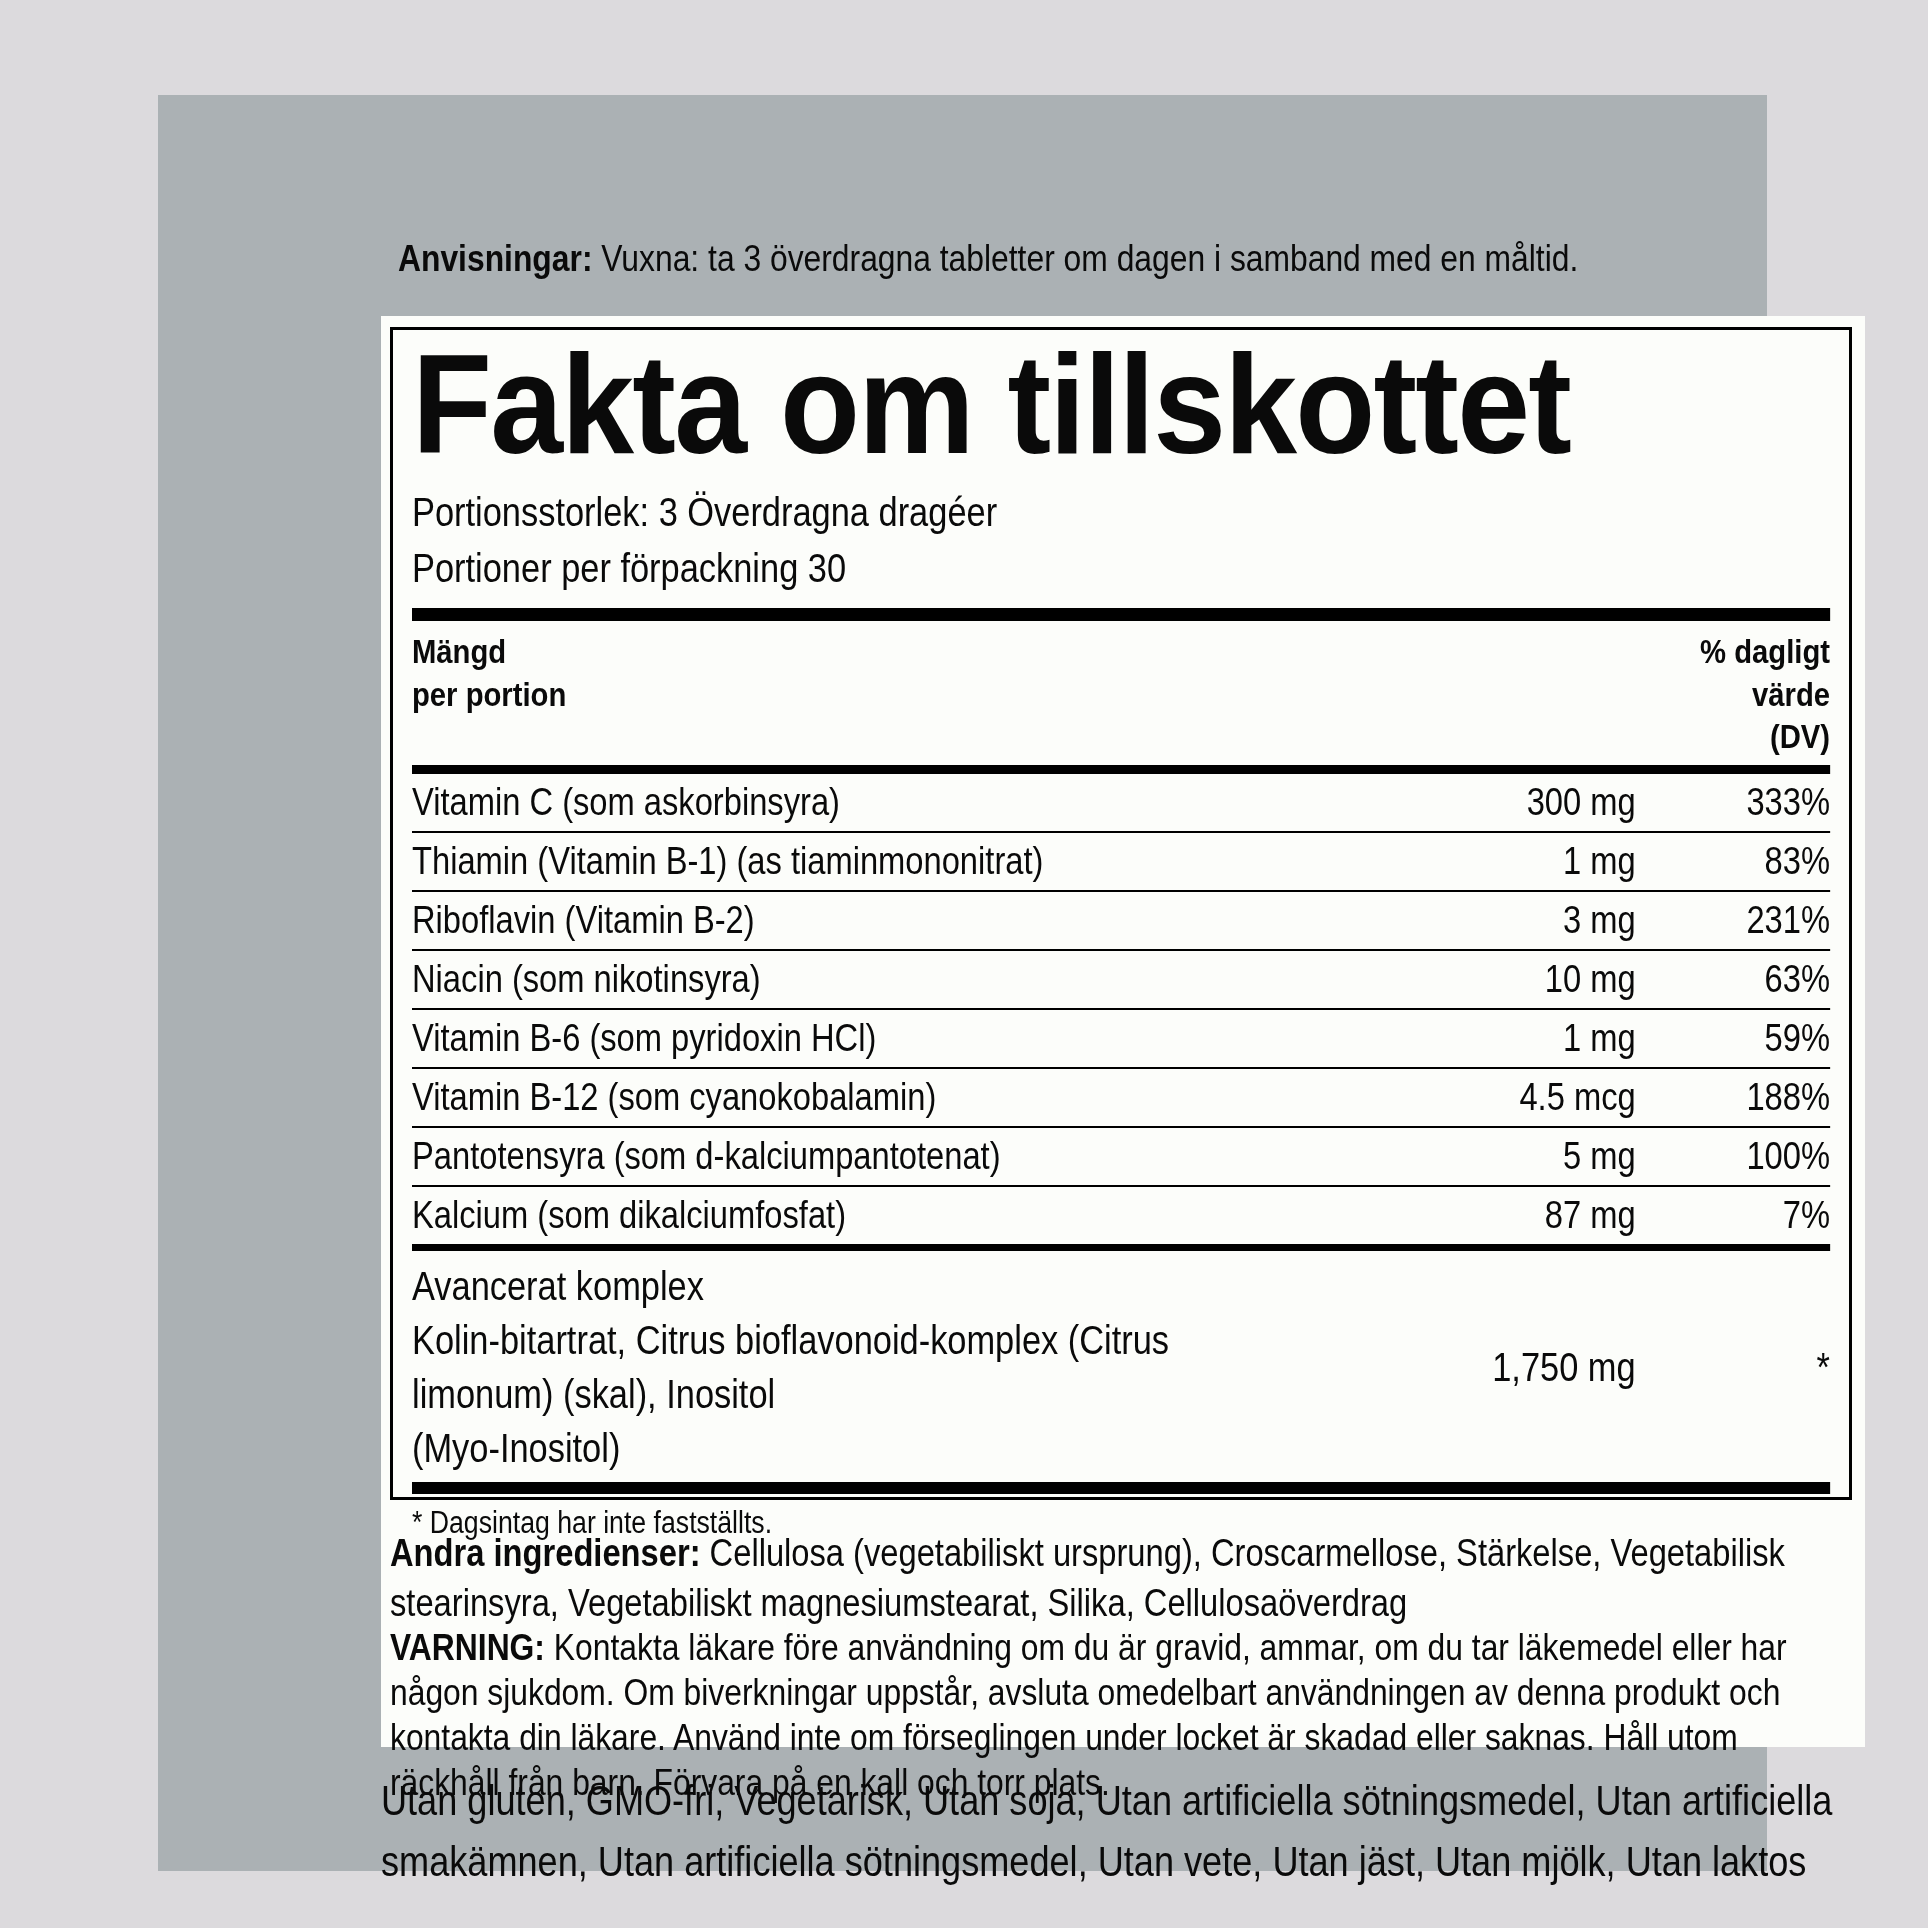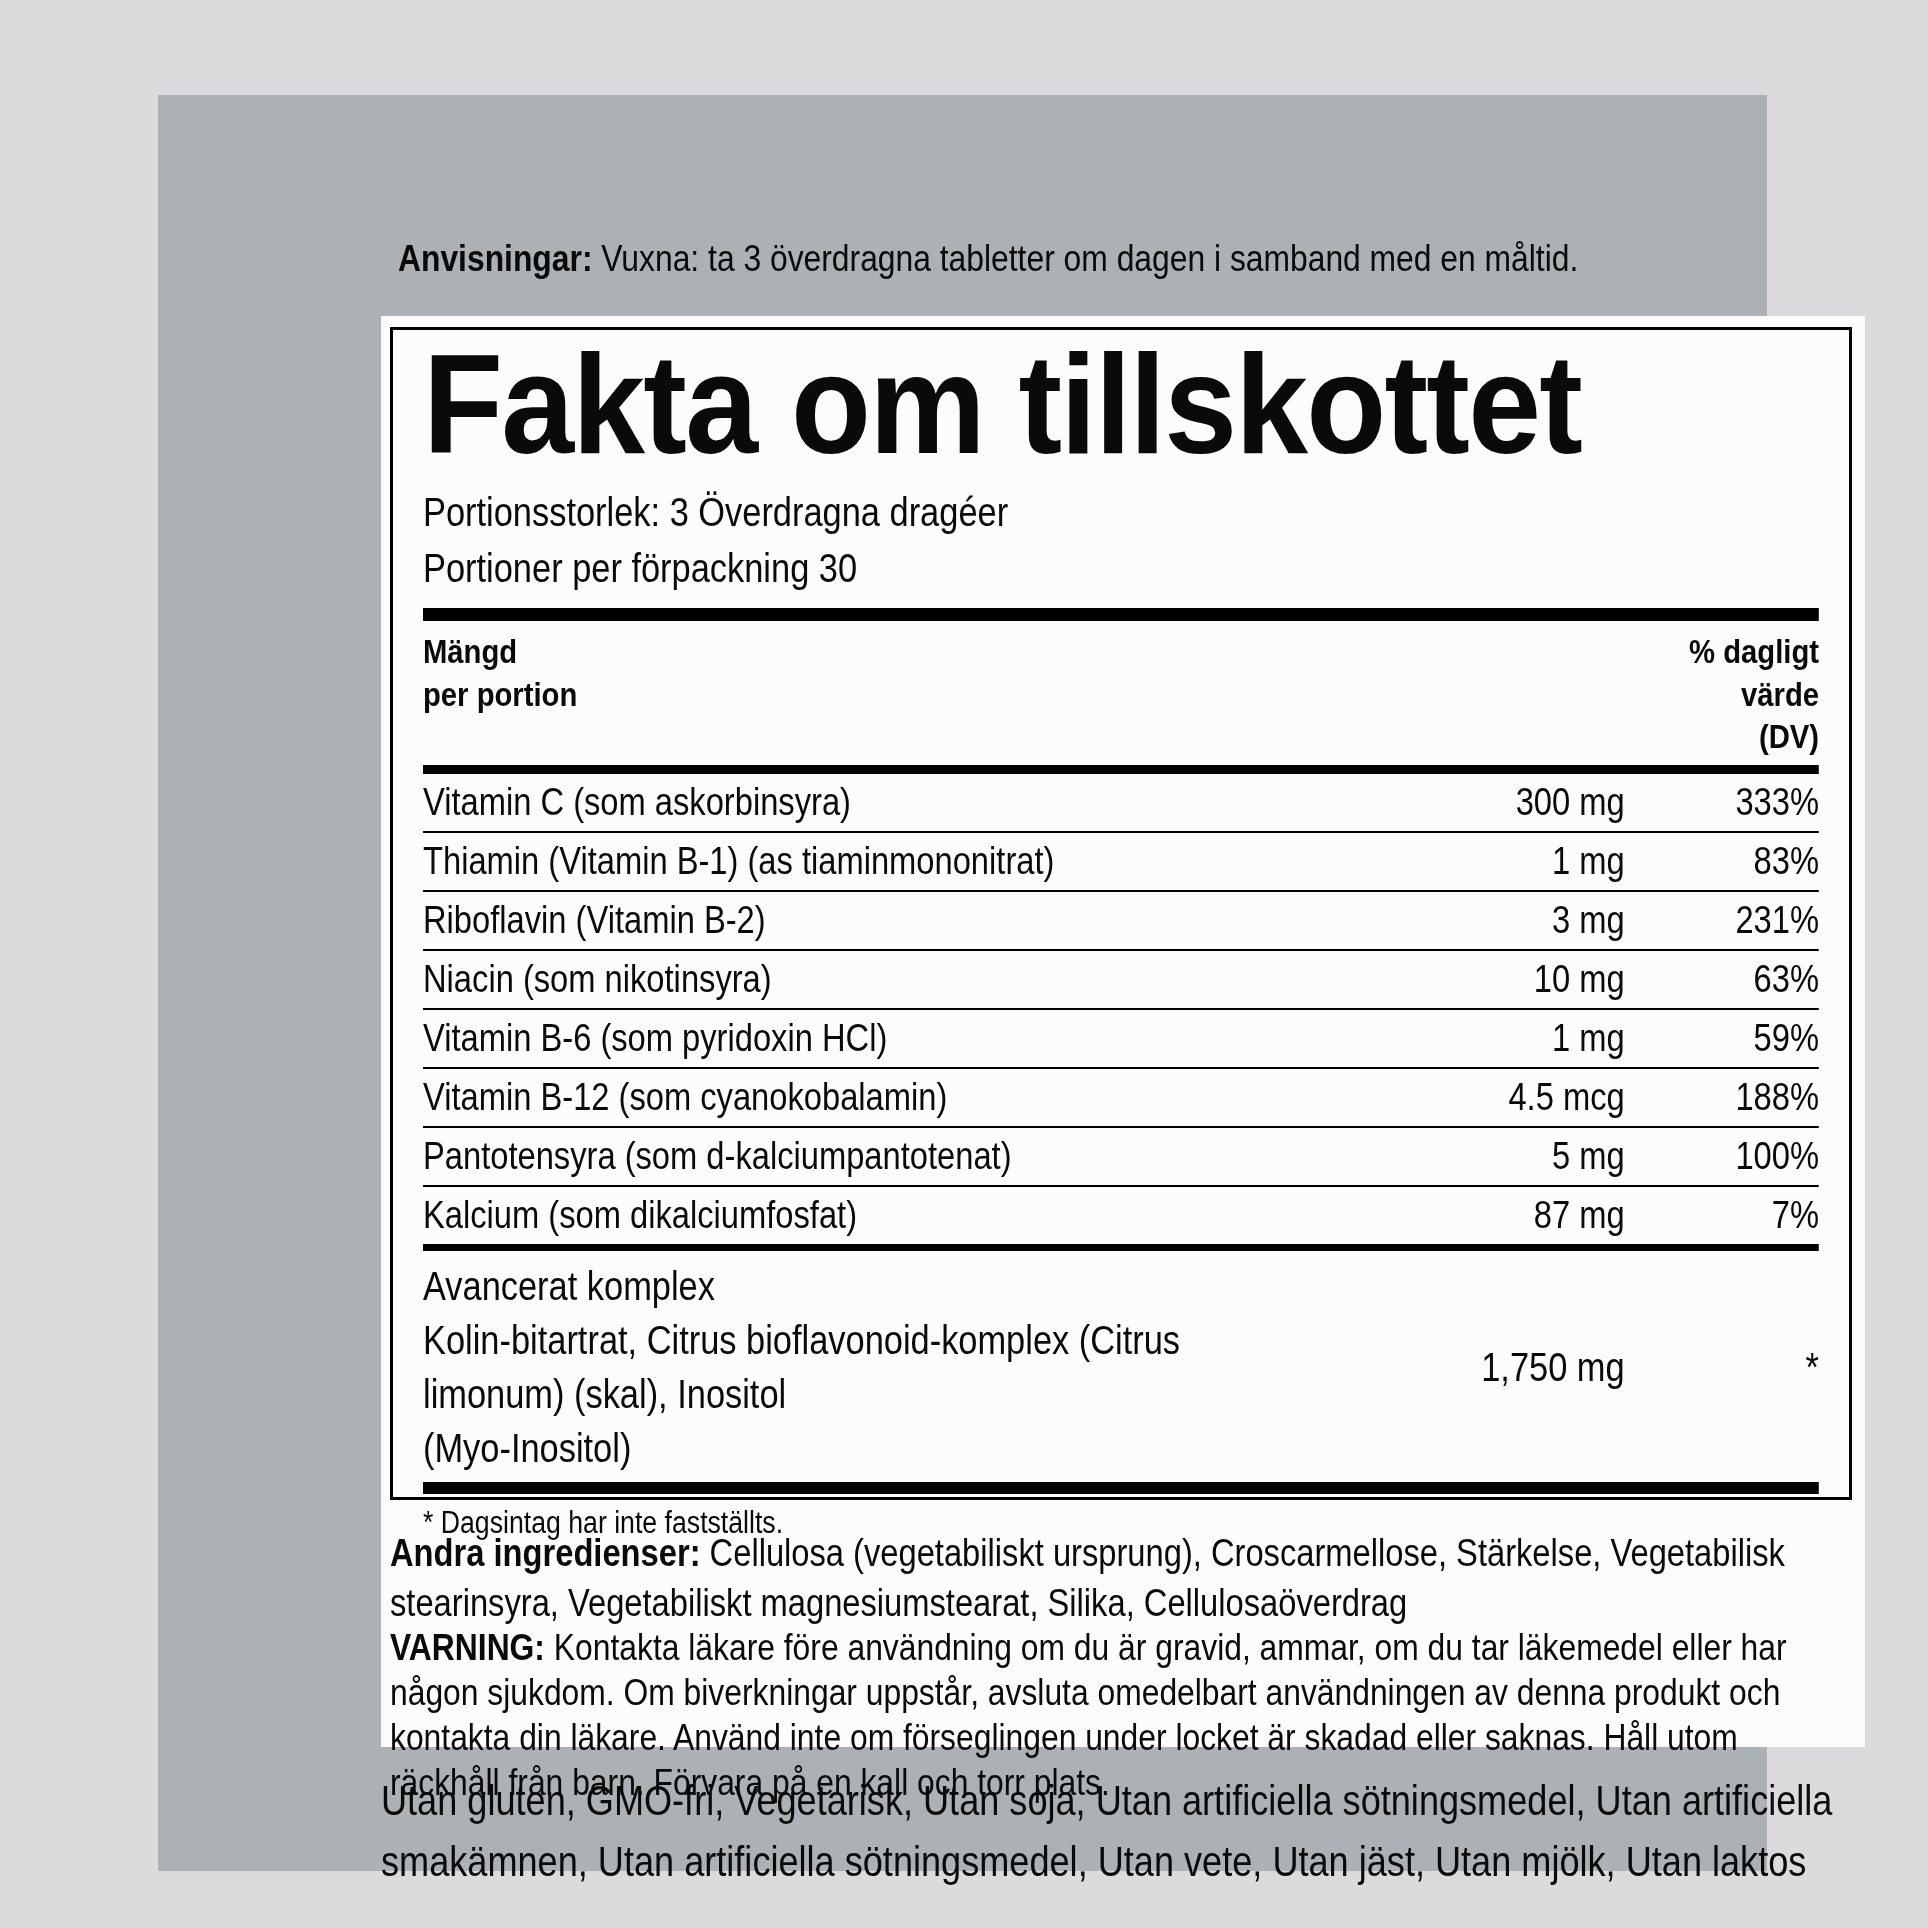--- a/index.html
+++ b/index.html
@@ -21,21 +21,21 @@
     position:absolute;left:240px;top:141px;
     font-size:37px;line-height:1.25;white-space:nowrap;
   }
   .sheet{
     position:absolute;left:223px;top:221px;width:1484px;height:1431px;
     background:#fcfdfa;
   }
   .facts-box{
     position:absolute;left:9.4px;top:11.3px;width:1462px;height:1173px;
     box-sizing:border-box;border:3.8px solid #000;
-    padding:0 30px;background:#fcfdfa;overflow:visible;
+    padding:0 19px;background:#fcfdfa;overflow:visible;
   }
   .facts-inner{width:116.28%;}
   .facts-title{
     margin-top:3.8px;font-size:141px;line-height:1.0;font-weight:bold;
     letter-spacing:-1.9px;white-space:nowrap;
     transform:scaleX(1.08);transform-origin:0 0;
   }
   .serving{margin-top:9.4px;font-size:40px;line-height:1.4;}
   .bar{background:#000;}
   .bar-14{height:13px;margin-top:11.3px;}

